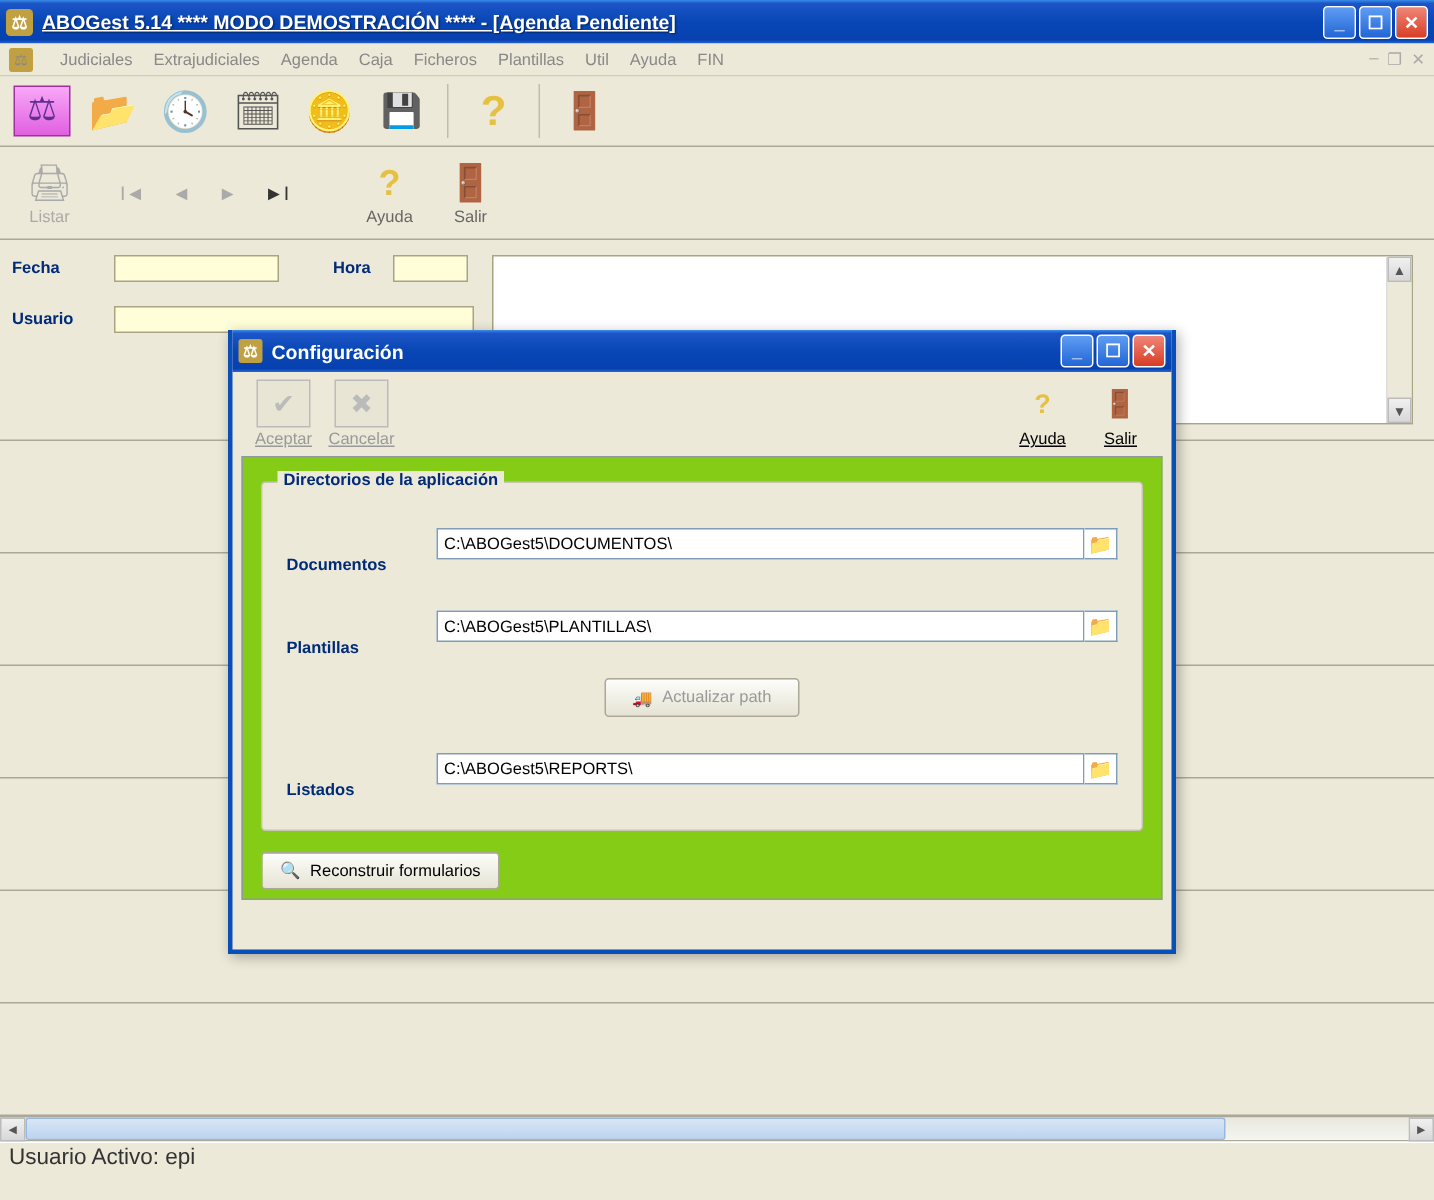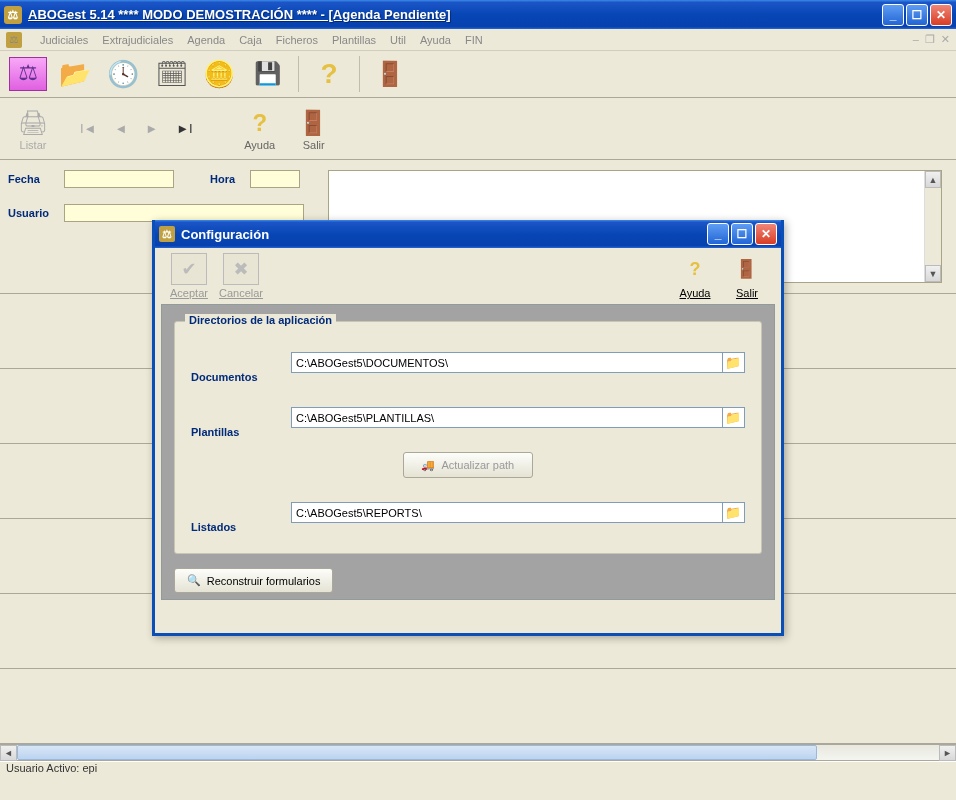--- a/index.html
+++ b/index.html
@@ -113,21 +113,21 @@
 .form-area {
   position: relative;
   height: 134px;
   background: #ece9d8;
   border-bottom: 1px solid #aca899;
   padding: 10px 8px;
   display: flex;
 }
 .form-left { width: 320px; }
 .form-row { display: flex; align-items: center; margin-bottom: 16px; }
-.form-row label { color: #002a7a; font-weight: bold; width: 56px; }
+.form-row label { color: #002a7a; font-weight: bold; width: 68px; }
 .form-row input {
   background: #fffed8;
   border: 1px solid #a9a486;
   height: 18px;
   padding: 0 3px;
   font-size: 11px;
 }
 .form-row .fecha-input { width: 110px; margin-right: 36px; }
 .form-row .hora-label { width: 40px; }
 .form-row .hora-input { width: 50px; }
@@ -183,23 +183,23 @@
   left: 0; top: 0; bottom: 0;
   width: 800px;
   background: linear-gradient(to bottom, #d8e6f6, #bcd4f0);
   border: 1px solid #9ab8dc;
   border-radius: 2px;
 }
 .statusbar {
   height: 20px;
   background: #ece9d8;
   display: flex;
-  align-items: flex-start;
+  align-items: center;
   padding: 0 6px;
-  font-size: 11px;
+  font-size: 15px;
   color: #333;
   border-top: 1px solid #fff;
 }
 
 .dialog {
   position: absolute;
   left: 152px;
   top: 220px;
   width: 632px;
   height: 416px;
@@ -271,21 +271,21 @@
 }
 .tab.active {
   background: #fcfbf7;
   position: relative;
   border-top: 2px solid #e68b2c;
   padding-top: 2px;
 }
 .tab-panel {
   margin: 0 6px 6px 6px;
   border: 1px solid #919b9c;
-  background: #a3a3a3;
+  background: #84cc16;
   height: 296px;
   padding: 16px 12px;
   position: relative;
 }
 .groupbox {
   border: 1px solid #c8c5b4;
   border-radius: 3px;
   padding: 20px 16px 16px 16px;
   position: relative;
   background: #ece9d8;

